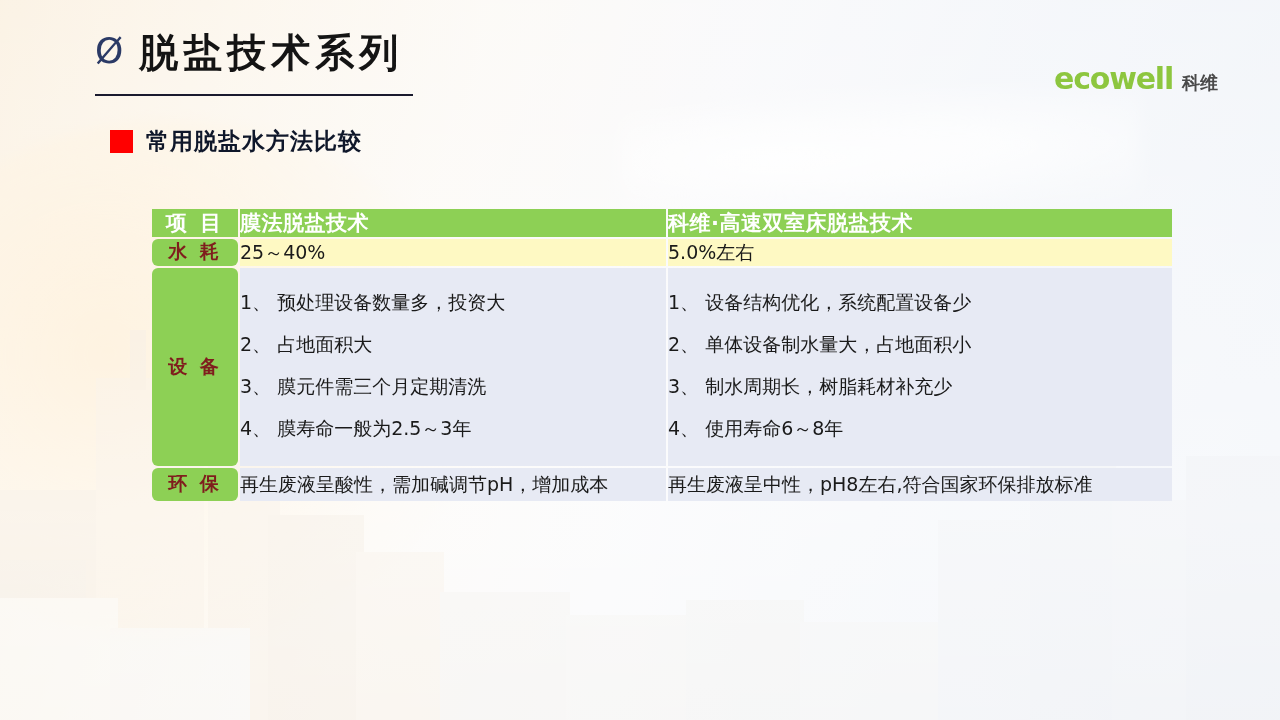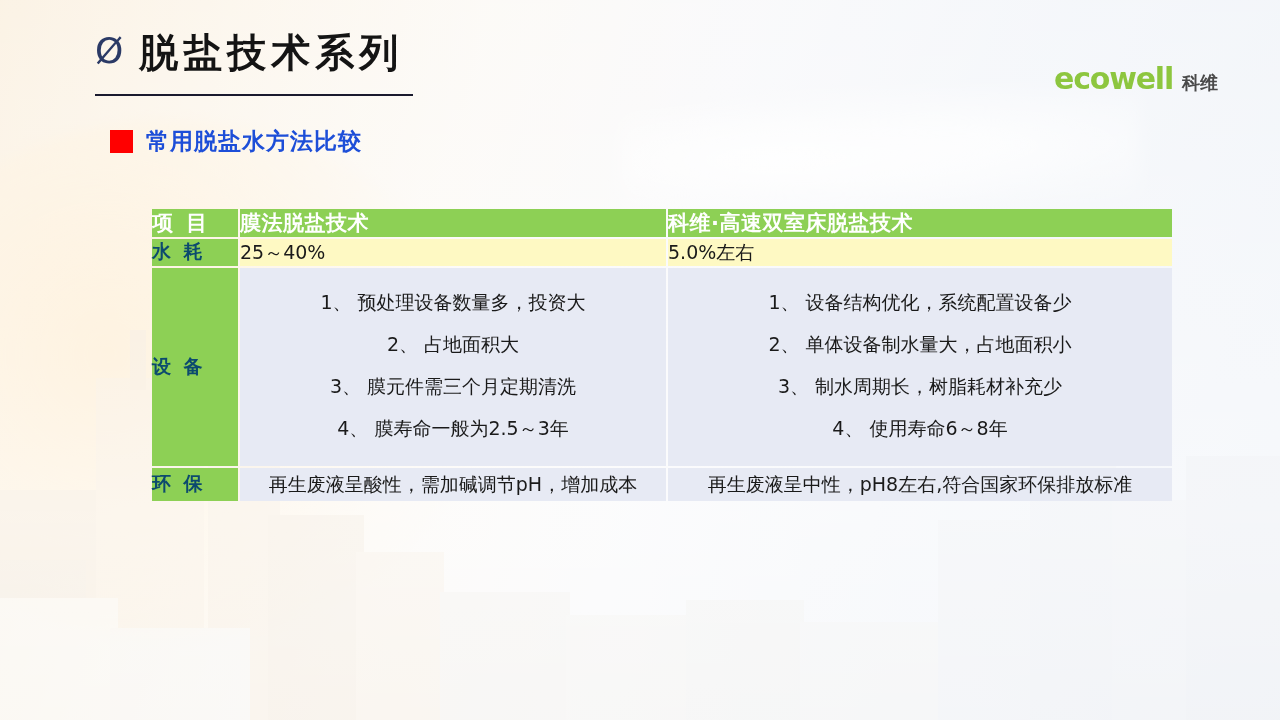--- a/index.html
+++ b/index.html
@@ -123,21 +123,21 @@
     gap: 13px;
   }
   .subtitle-bullet {
     width: 23px;
     height: 23px;
     background: #ff0000;
   }
   .subtitle-text {
     font-size: 23px;
     font-weight: bold;
-    color: #1d4ed8;
+    color: #0f172a;
     letter-spacing: 1px;
     font-family: "DejaVu Sans", "Liberation Sans", sans-serif;
     white-space: nowrap;
   }
 
   
   .logo {
     position: absolute;
     right: 62px;
     top: 64px;
@@ -186,42 +186,43 @@
 
   .cell-head {
     background: #8DD055;
     color: #ffffff;
     font-size: 21px;
     font-weight: bold;
     padding: 15px 14px 16px 14px;
     letter-spacing: 0.5px;
   }
   .cell-head.label {
-    text-align: left;
+    text-align: center;
     padding-left: 0;
     padding-right: 0;
     letter-spacing: 3px;
   }
   .cell-label {
     background: #8DD055;
-    color: #0c4a6e;
+    color: #7f1d1d;
     font-size: 19px;
     font-weight: bold;
-    text-align: left;
+    text-align: center;
     letter-spacing: 3px;
     padding: 12px 0;
+    border-radius: 6px;
   }
   .cell-body {
     font-size: 19px;
     color: #1a1a1a;
     padding: 11px 14px 12px 14px;
     line-height: 1.42;
   }
   .row-a .cell-body { background: #fef9c3; }
-  .row-b .cell-body { background: #e7eaf4; text-align: center; }
+  .row-b .cell-body { background: #e7eaf4; }
 
   .cell-body ol.items {
     margin: 0;
     padding: 0;
     list-style: none;
   }
   .cell-body ol.items li {
     padding: 7px 0 8px 0;
     white-space: nowrap;
   }

